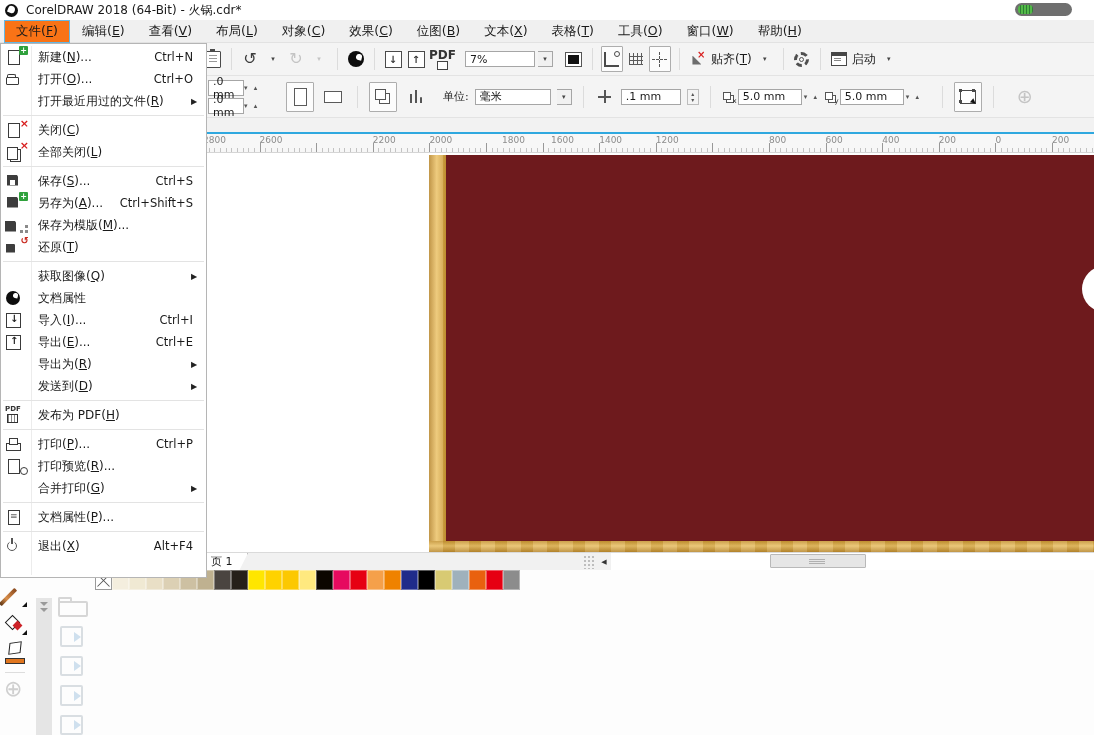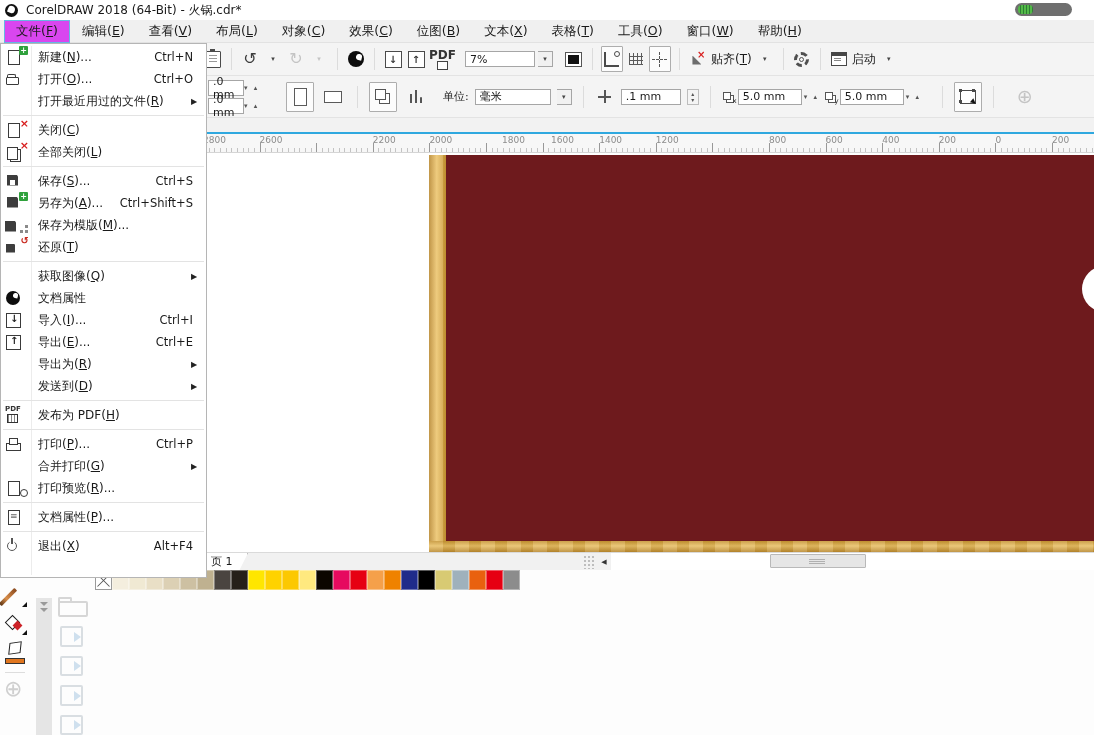--- a/index.html
+++ b/index.html
@@ -13,21 +13,21 @@
   .applogo::after{content:"";position:absolute;left:3px;top:2px;width:7px;height:7px;border-radius:50% 60% 50% 0;
       background:#fff;transform:rotate(20deg);}
   .rec-pill{position:absolute;right:22px;top:3px;width:57px;height:13px;border-radius:7px;background:#6f6f6f;}
   .rec-pill::before{content:"";position:absolute;left:3px;top:2px;width:15px;height:9px;border-radius:4px;
       background:repeating-linear-gradient(90deg,#53b948 0 2px,#2d7d33 2px 3px);}
 
   
   .menubar{top:20px;height:23px;background:#f0f0f0;display:flex;align-items:center;font-size:12.5px;
       border-bottom:1px solid #e2e2e2;padding-left:4px;box-sizing:border-box;}
   .mb-item{padding:2px 11px;border:1px solid transparent;white-space:nowrap;cursor:default;}
-  .mb-item.active{background:#d946ef;border-color:#66b7e3;}
+  .mb-item.active{background:#f97316;border-color:#66b7e3;}
   .mn{text-decoration:underline;}
 
   
   .toolbar{top:43px;height:33px;background:#f4f4f4;border-bottom:1px solid #e3e3e3;display:flex;align-items:center;
       padding-left:203px;gap:3px;font-size:12px;box-sizing:border-box;}
   .propbar{top:76px;height:42px;background:#f4f4f4;border-bottom:1px solid #e3e3e3;display:flex;align-items:center;
       padding-left:208px;gap:6px;font-size:11px;box-sizing:border-box;}
   .t-sep{width:1px;height:22px;background:#dcdcdc;margin:0 5px;flex:none;}
   .tbn{min-width:20px;height:24px;display:flex;align-items:center;justify-content:center;color:#3c3c3c;flex:none;position:relative;}
   .dd{font-size:7px;color:#444;width:11px;text-align:center;}
@@ -577,31 +577,31 @@
       <div class="fm-sep"></div>
 
       <div class="fm-row">
         <span class="fm-ico i-print"></span>
         <span class="fm-label"><span>打印(</span><span class="mn">P</span><span>)...</span></span>
         <span class="fm-shortcut">Ctrl+P</span>
 
       </div>
 
       <div class="fm-row">
+        <span class="fm-ico i-print-preview"></span>
+        <span class="fm-label"><span>打印预览(</span><span class="mn">R</span><span>)...</span></span>
+        <span class="fm-shortcut"></span>
+
+      </div>
+
+      <div class="fm-row">
         <span class="fm-ico"></span>
         <span class="fm-label"><span>合并打印(</span><span class="mn">G</span><span>)</span></span>
         <span class="fm-shortcut"></span>
         <span class="fm-arrow"></span>
-      </div>
-
-      <div class="fm-row">
-        <span class="fm-ico i-print-preview"></span>
-        <span class="fm-label"><span>打印预览(</span><span class="mn">R</span><span>)...</span></span>
-        <span class="fm-shortcut"></span>
-
       </div>
 
       <div class="fm-sep"></div>
 
       <div class="fm-row">
         <span class="fm-ico i-doc-props"></span>
         <span class="fm-label"><span>文档属性(</span><span class="mn">P</span><span>)...</span></span>
         <span class="fm-shortcut"></span>
 
       </div>

